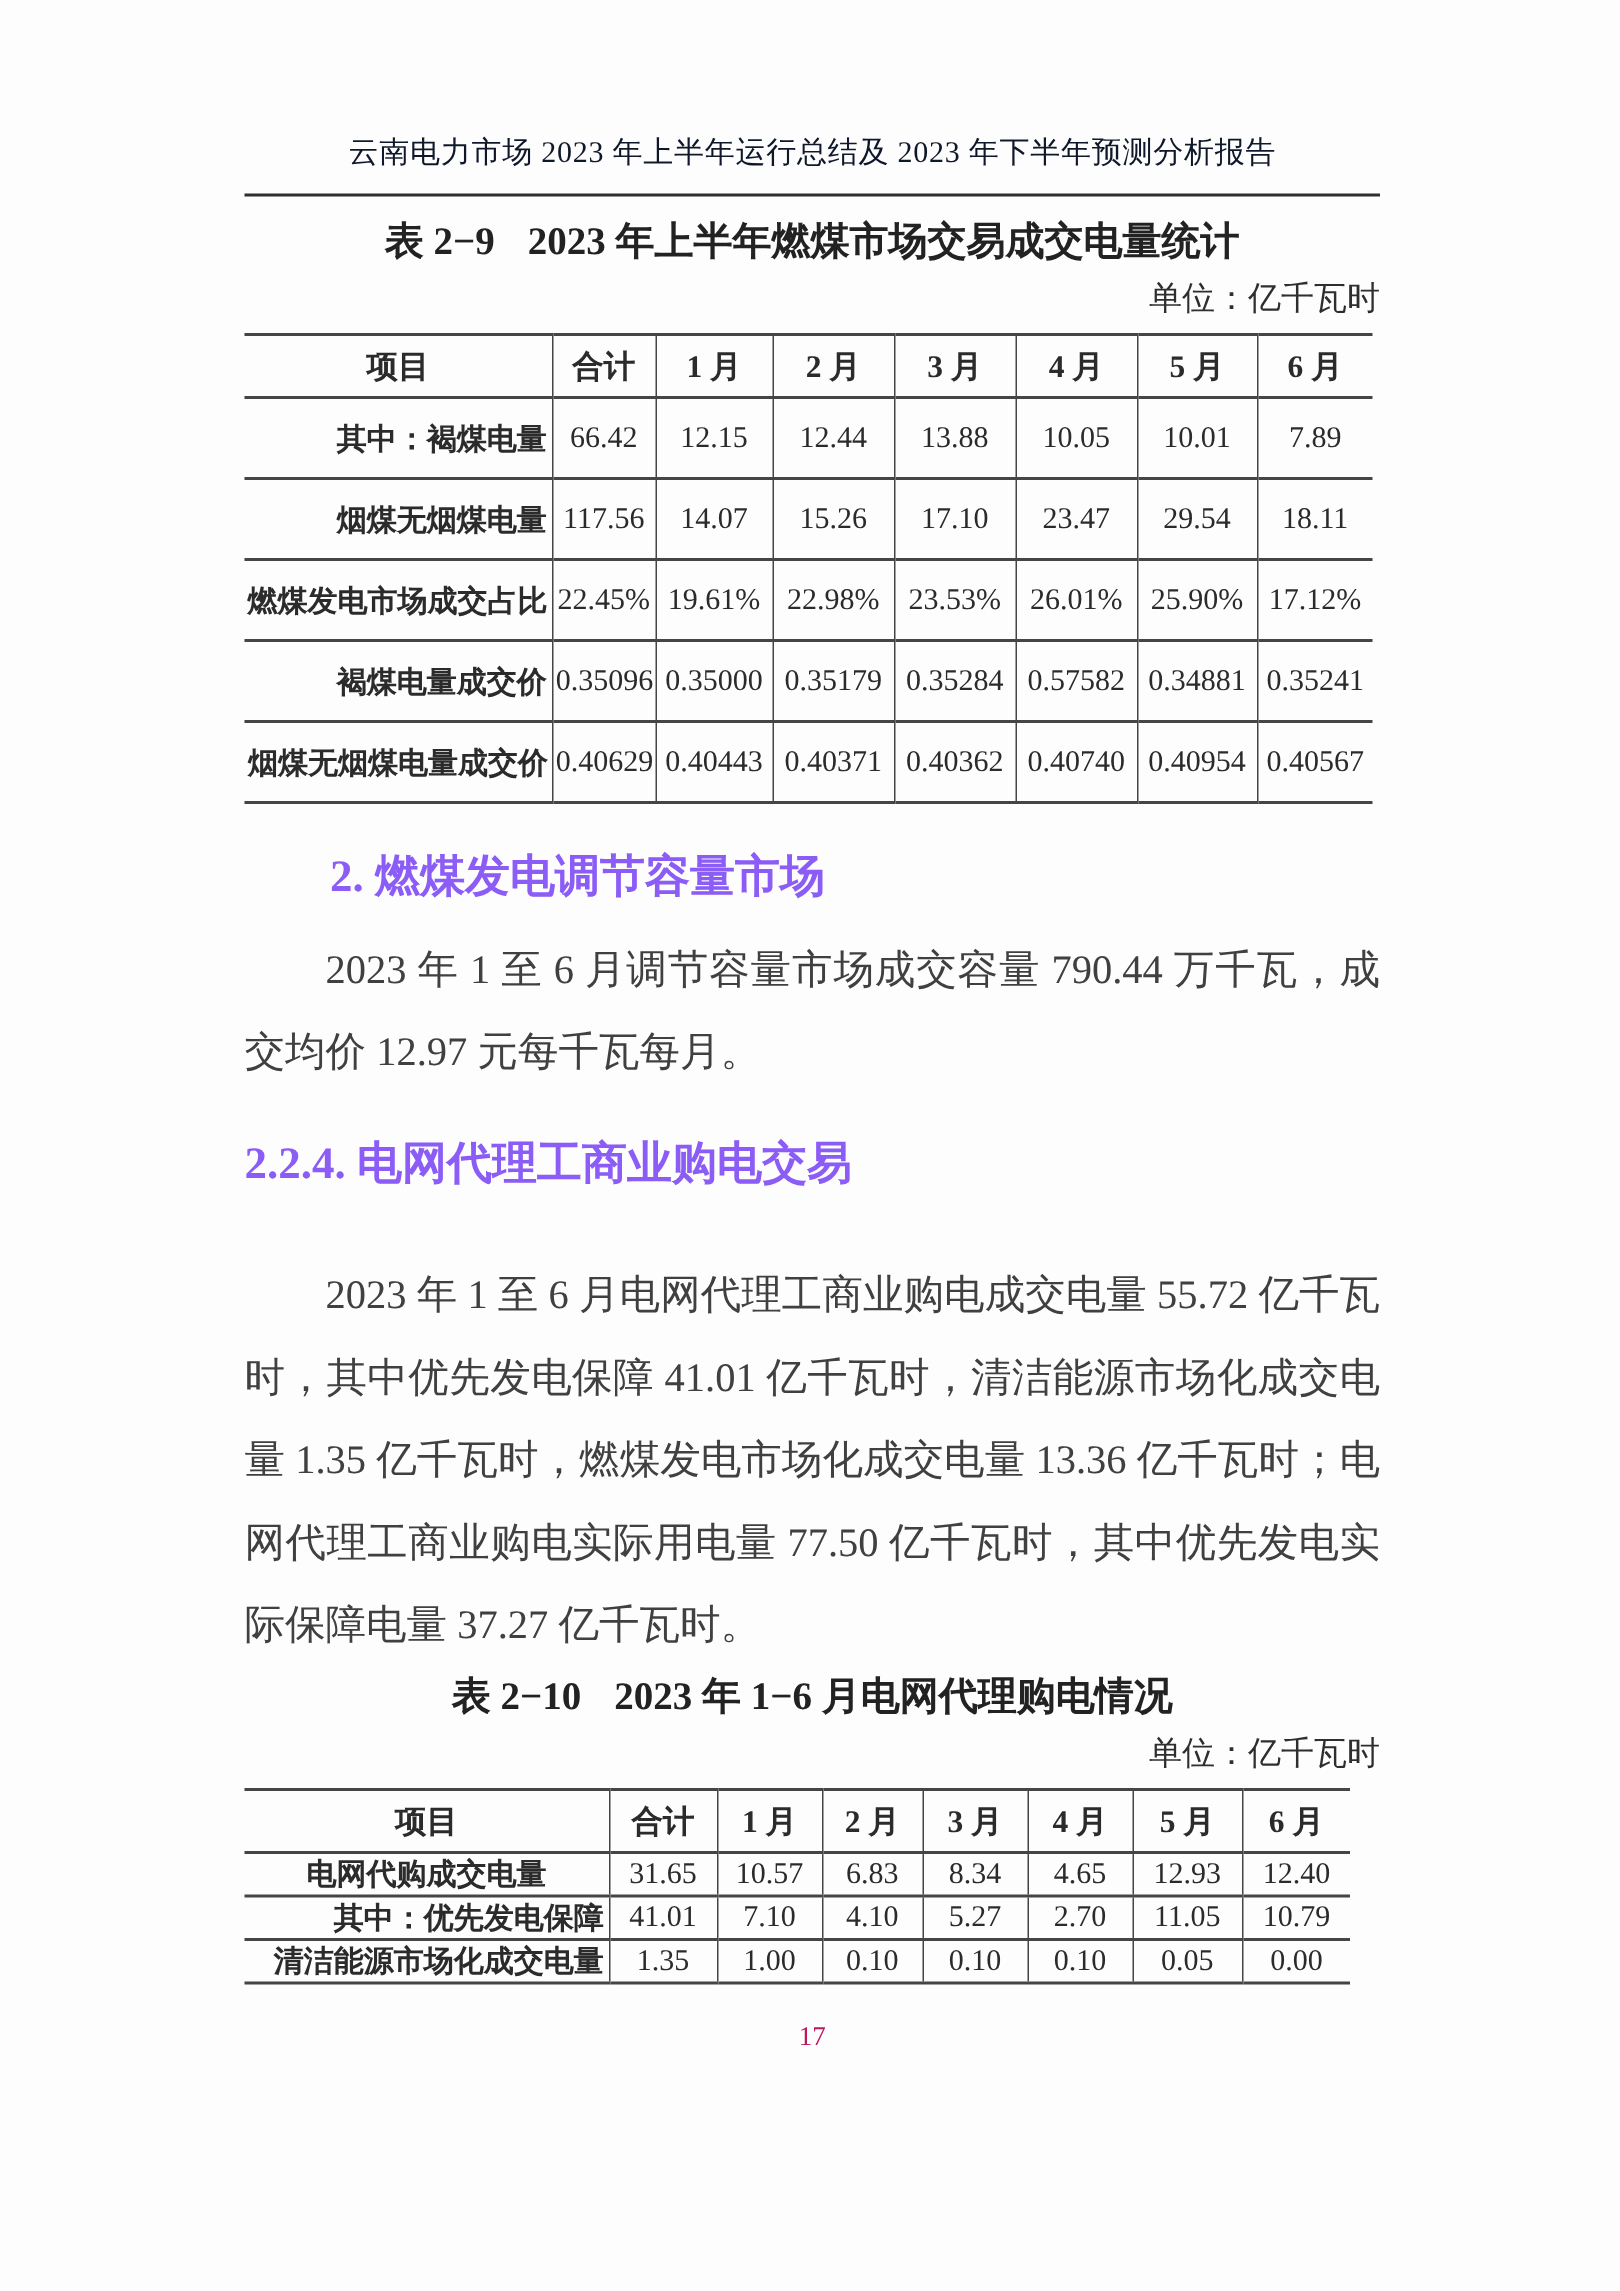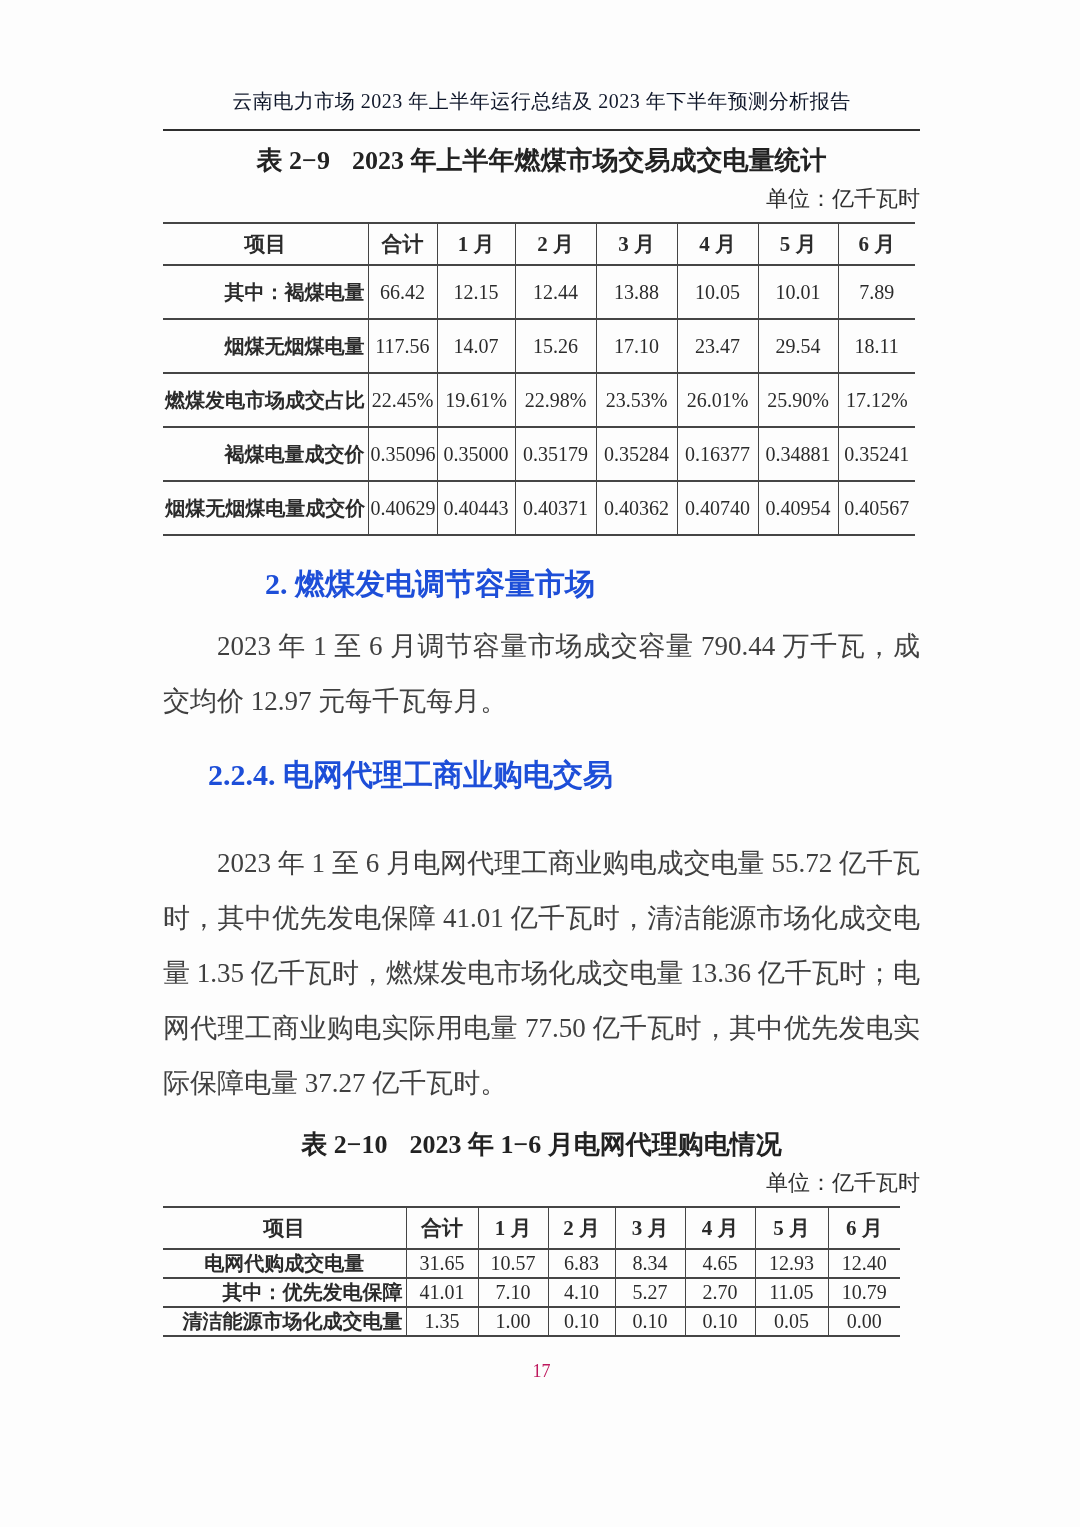--- a/index.html
+++ b/index.html
@@ -68,35 +68,34 @@
   .t1 tbody tr { height: 54px; }
   .t2 thead tr { height: 42px; }
   .t2 tbody tr { height: 29px; }
   
   .t1 tbody tr:nth-child(5) td.lbl { text-align: center; padding-right: 2px; }
   .t2 tbody tr:nth-child(1) td.lbl { text-align: center; padding-right: 2px; }
   .sec-heading {
     margin-top: 28px;
     font-size: 30px;
     font-weight: bold;
-    color: #1d4ed8;
-    margin-left: 45px;
+    color: #8b5cf6;
   }
   .sec-heading.indented { padding-left: 57px; }
   .body-para {
     margin-top: 14px;
     font-size: 27px;
     line-height: 55px;
     text-align: justify;
     text-indent: 54px;
     color: #404040;
   }
   .body-para.tall { margin-top: 40px; }
   .sec-heading.l3 { margin-top: 26px; }
-  .caption-2 { margin-top: 16px; }
+  .caption-2 { margin-top: 2px; }
   .page-number {
     margin-top: 24px;
     text-align: center;
     font-size: 18px;
     color: #be185d;
   }
 </style>
 </head>
 <body>
 
@@ -163,21 +162,21 @@
         <td>26.01%</td>
         <td>25.90%</td>
         <td>17.12%</td>
       </tr>
       <tr>
         <td class="lbl">褐煤电量成交价</td>
         <td>0.35096</td>
         <td>0.35000</td>
         <td>0.35179</td>
         <td>0.35284</td>
-        <td>0.16377</td>
+        <td>0.57582</td>
         <td>0.34881</td>
         <td>0.35241</td>
       </tr>
       <tr>
         <td class="lbl">烟煤无烟煤电量成交价</td>
         <td>0.40629</td>
         <td>0.40443</td>
         <td>0.40371</td>
         <td>0.40362</td>
         <td>0.40740</td>

